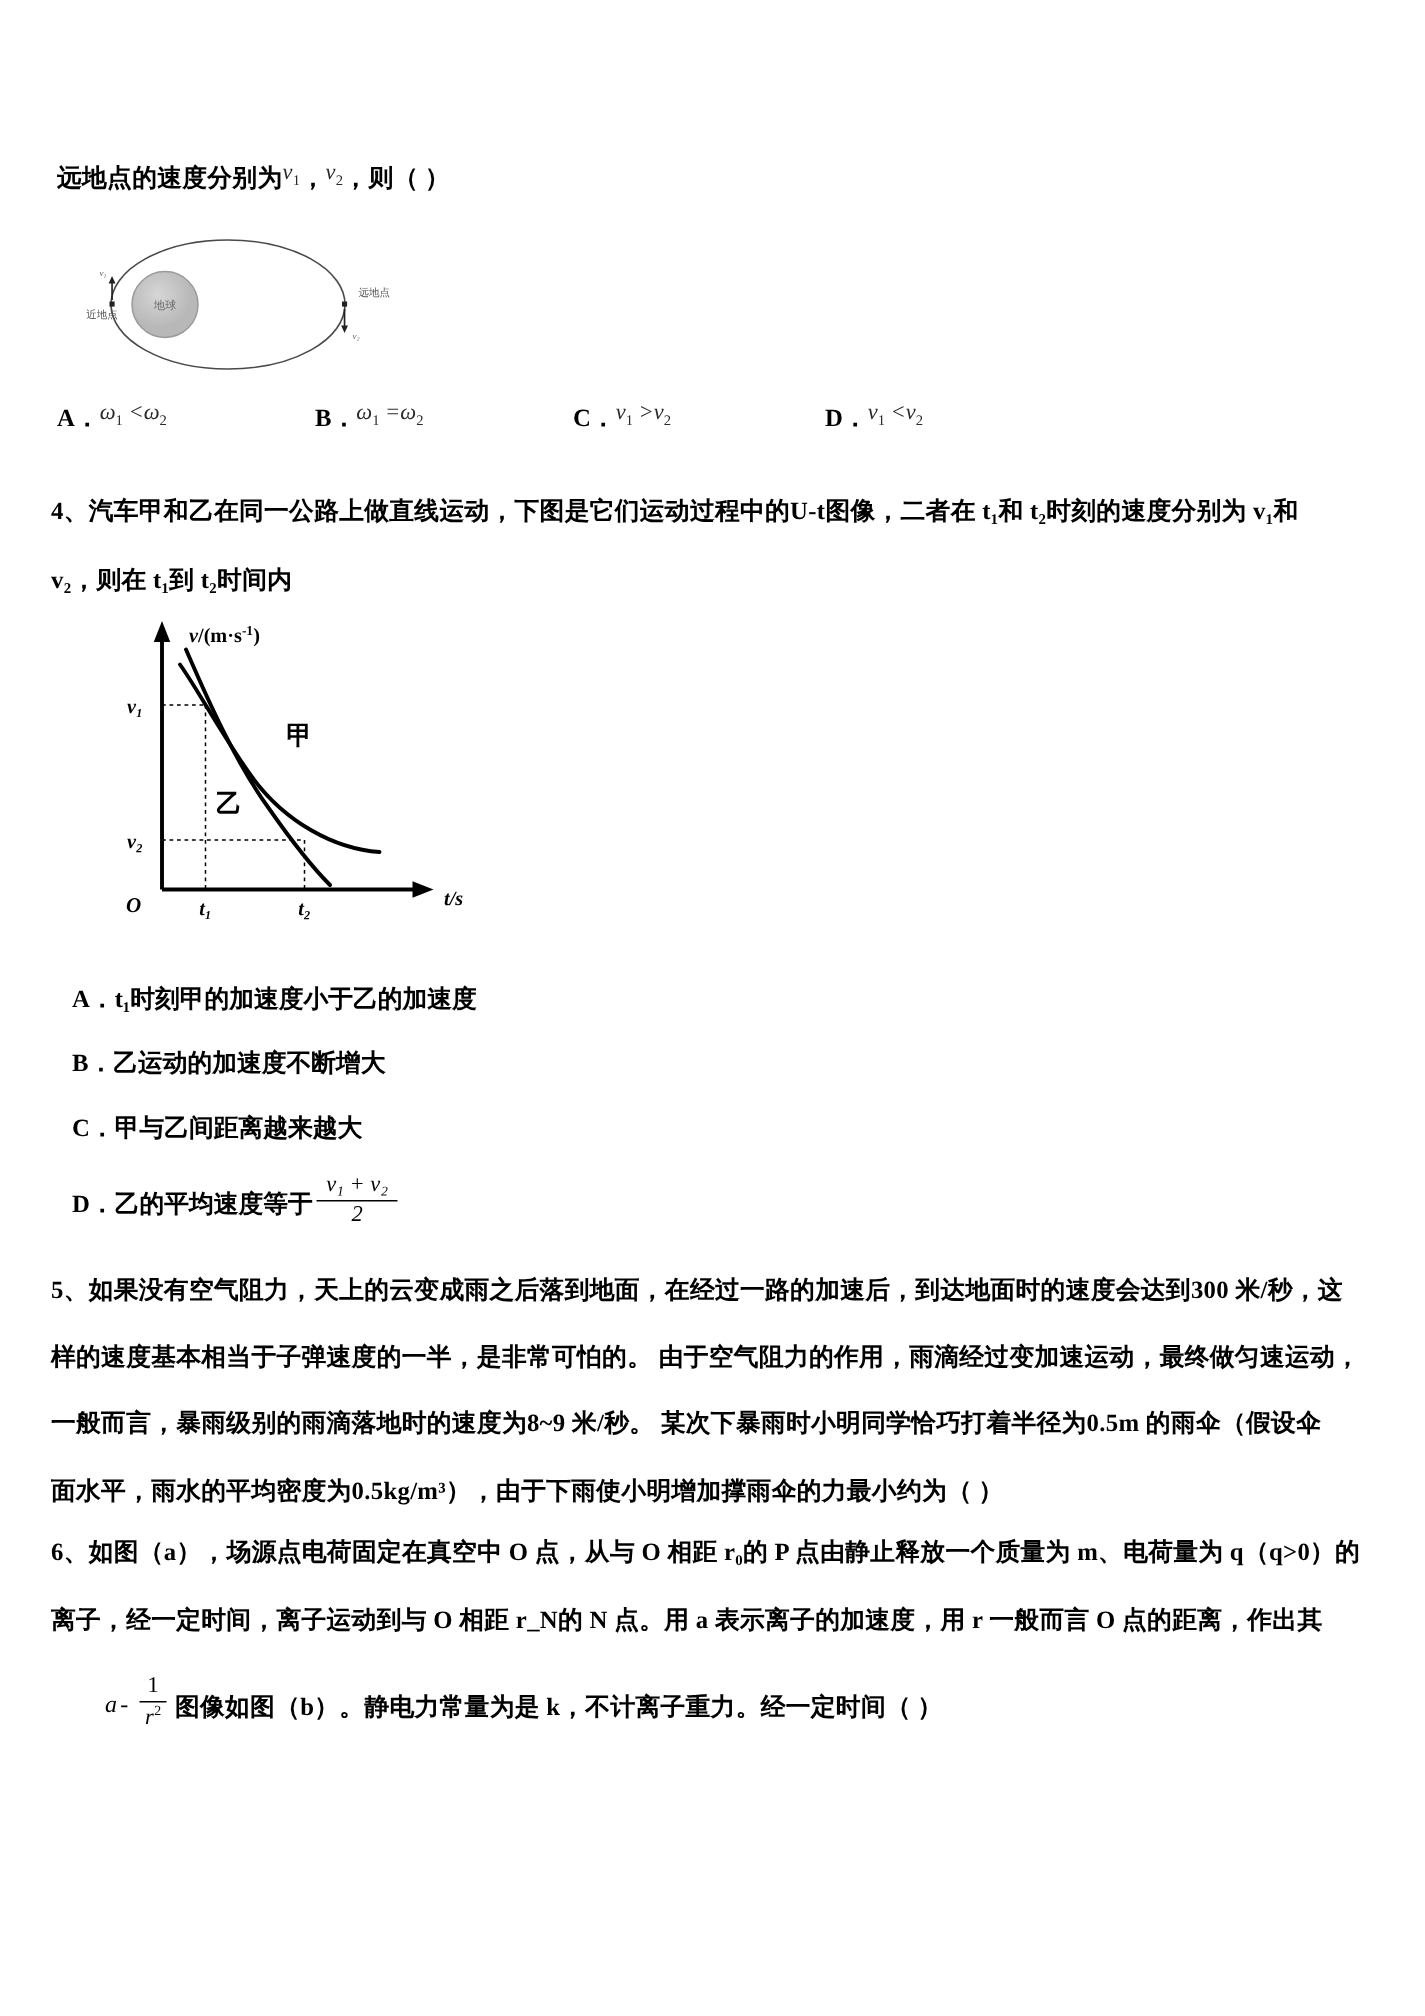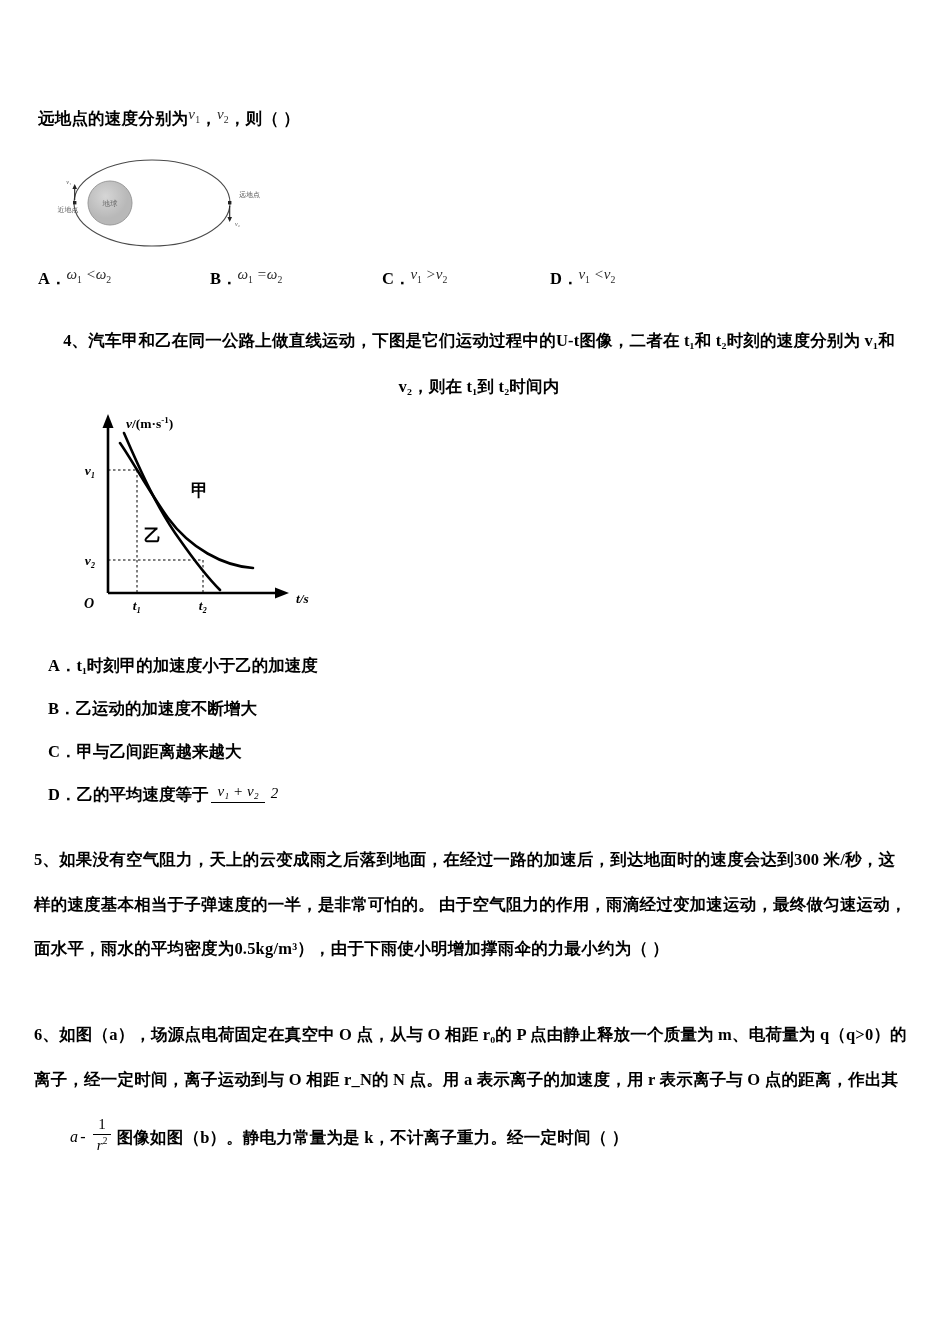--- a/index.html
+++ b/index.html
@@ -38,32 +38,33 @@
     font-weight: normal;
     font-size: 15px;
     position: relative;
     top: -5px;
     color: #2a2a2a;
   }
   .mathi sub { font-style: normal; font-size: 0.65em; }
 
   
   .q4-stem { position: absolute; left: 34px; top: 328px; width: 890px; }
-  .q4-stem p { margin: 0 0 20px 0; text-align: center; }
+  .q4-stem p { margin: 0 0 20px 0; }
 
   
   .vt-fig { position: absolute; left: 48px; top: 398px; width: 300px; height: 220px; text-align: right; }
 
   
   .q4-opts { position: absolute; left: 48px; top: 655px; width: 600px; }
   .q4-opts .row { margin-bottom: 21px; font-size: 16.5px; font-weight: bold; white-space: nowrap; }
   .q4-opts .row.last { margin-bottom: 0; display: flex; align-items: center; }
 
   .frac {
     display: inline-flex;
+    flex-direction: column;
     align-items: center;
     vertical-align: middle;
     font-weight: normal;
     font-style: italic;
     font-size: 15px;
     margin: 0 3px;
     position: relative;
     top: -2px;
   }
   .frac .num { padding: 0 6px 1px 6px; border-bottom: 1.3px solid #000; line-height: 1.15; }
@@ -198,26 +199,27 @@
       <span class="frac">
         <span class="num">v₁ + v₂</span>
         <span class="den">2</span>
       </span>
     </div>
   </div>
 
   <div class="q5 line">
     <p>5、如果没有空气阻力，天上的云变成雨之后落到地面，在经过一路的加速后，到达地面时的速度会达到300 米/秒，这</p>
     <p>样的速度基本相当于子弹速度的一半，是非常可怕的。 由于空气阻力的作用，雨滴经过变加速运动，最终做匀速运动，</p>
+    <p>一般而言，暴雨级别的雨滴落地时的速度为8~9 米/秒。 某次下暴雨时小明同学恰巧打着半径为0.5m 的雨伞（假设伞</p>
     <p>面水平，雨水的平均密度为0.5kg/m³），由于下雨使小明增加撑雨伞的力最小约为（ ）</p>
   </div>
 
   <div class="q6 line">
     <p>6、如图（a），场源点电荷固定在真空中 O 点，从与 O 相距 r₀的 P 点由静止释放一个质量为 m、电荷量为 q（q&gt;0）的</p>
-    <p>离子，经一定时间，离子运动到与 O 相距 r_N的 N 点。用 a 表示离子的加速度，用 r 表示离子与 O 点的距离，作出其</p>
+    <p>离子，经一定时间，离子运动到与 O 相距 r_N的 N 点。用 a 表示离子的加速度，用 r 一般而言 O 点的距离，作出其</p>
     <div class="formula-line">
       <span class="amin">a</span>
       <span class="amin">-</span>
       <span class="frac2">
         <span class="num">1</span>
         <span class="den"><span>r</span><sup>2</sup></span>
       </span>
       <span>图像如图（b）。静电力常量为是 k，不计离子重力。经一定时间（     ）</span>
     </div>
   </div>

